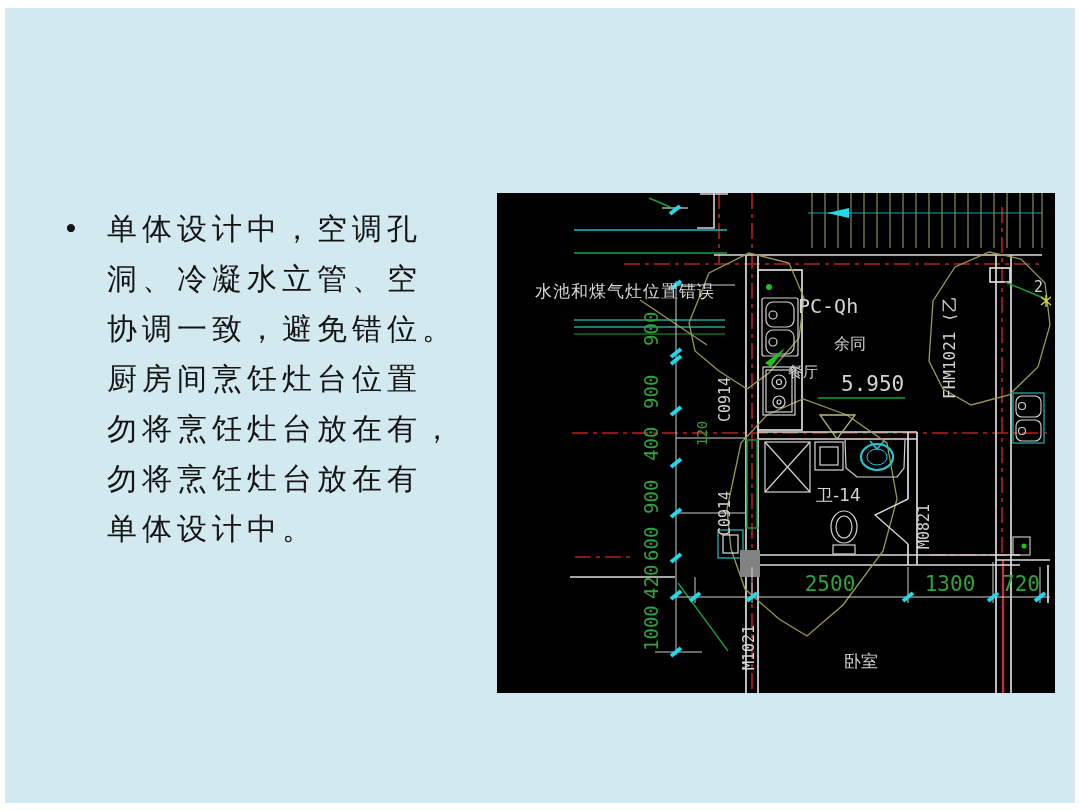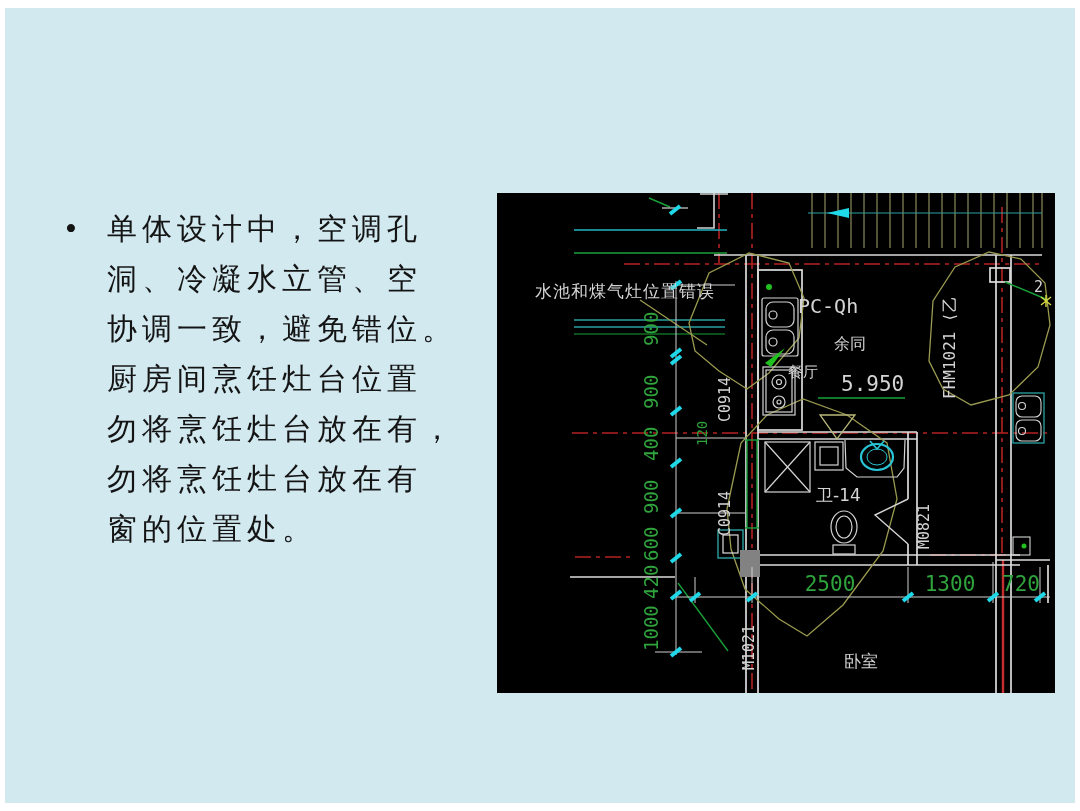--- a/index.html
+++ b/index.html
@@ -36,21 +36,21 @@
 
   <div class="bullet-block">
     <span class="bullet">•</span>
     <div class="para">
       <div class="pline">单体设计中，空调孔</div>
       <div class="pline">洞、冷凝水立管、空</div>
       <div class="pline">协调一致，避免错位。</div>
       <div class="pline">厨房间烹饪灶台位置</div>
       <div class="pline">勿将烹饪灶台放在有，</div>
       <div class="pline">勿将烹饪灶台放在有</div>
-      <div class="pline">窗的位置处。</div>
+      <div class="pline">单体设计中。</div>
     </div>
   </div>
 
   <div class="cad-wrap">
   <svg width="558" height="500" viewBox="0 0 558 500">
     <rect x="0" y="0" width="558" height="500" fill="#000"></rect>
 
     <g stroke="#b42222" stroke-width="1.6" fill="none" stroke-dasharray="16 5 4 5">
       <line x1="127" y1="71" x2="545" y2="71"></line>
       <line x1="75" y1="240" x2="553" y2="240"></line>

